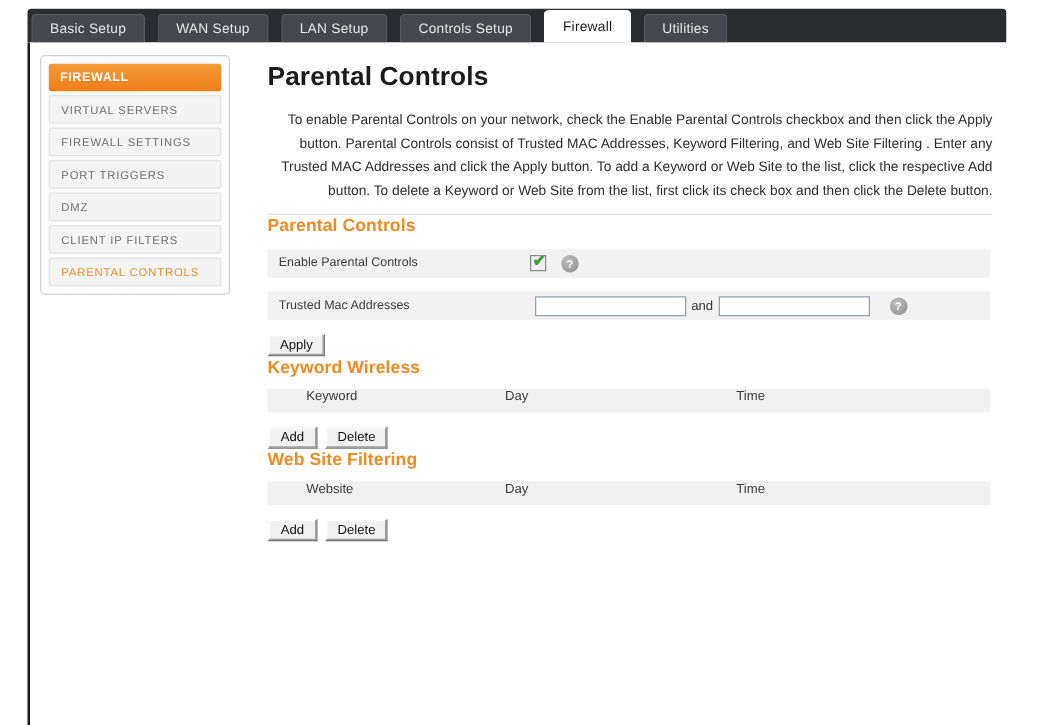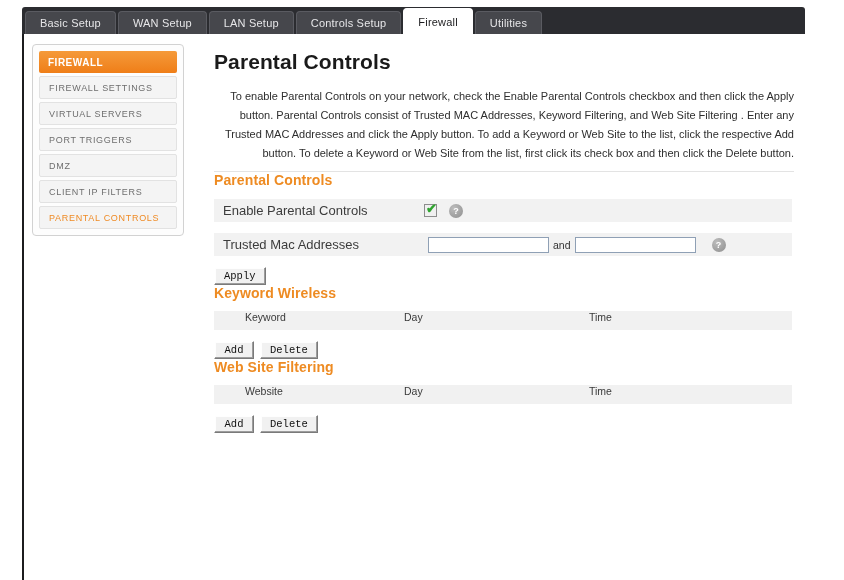--- a/index.html
+++ b/index.html
@@ -26,20 +26,21 @@
     background: #2b2c30;
     border-radius: 3px 3px 0 0;
   }
   .tabs {
     position: absolute;
     left: 0; top: 0;
     height: 27px;
     display: flex;
     align-items: flex-end;
     padding-left: 3px;
+    gap: 8px;
   }
   .tab {
     height: 23px;
     margin-right: 2px;
     padding: 0 14px;
     display: flex;
     align-items: center;
     justify-content: center;
     background: #46474c;
     color: #e6e6e8;
@@ -151,21 +152,21 @@
   .row {
     margin-top: 11px;
     width: 578px;
     height: 23px;
     background: #f2f2f2;
     display: flex;
     align-items: center;
     position: relative;
   }
   .row .label {
-    font-size: 13px;
+    font-size: 10px;
     color: #3c3c3c;
     padding-left: 9px;
     width: 210px;
   }
 
   
   .checkbox {
     width: 13px; height: 13px;
     background: #f0f0f0;
     border: 1px solid #8d8d8d;
@@ -223,21 +224,21 @@
     border: 1px solid #7a7a7a;
     border-top-color: #ffffff;
     border-left-color: #ffffff;
     box-shadow: inset -1px -1px 0 #9d9d9d, inset 1px 1px 0 #fefefe;
     font-size: 10.5px;
     color: #111;
     display: flex;
     align-items: center;
     justify-content: center;
     cursor: pointer;
-    font-family: Liberation Mono, monospace;
+    font-family: Liberation Sans, sans-serif;
   }
 
   
   .thead {
     margin-top: 10px;
     width: 578px;
     height: 19px;
     background: #f1f1f1;
     display: flex;
     align-items: flex-start;
@@ -276,24 +277,24 @@
     </div>
   </div>
 
   <div class="page-body">
 
     <div class="sidebar">
       <div class="side-head">
           <span>FIREWALL</span>
         </div>
       <div class="side-item">
+          <span>VIRTUAL SERVERS</span>
+        </div>
+      <div class="side-item">
           <span>FIREWALL SETTINGS</span>
-        </div>
-      <div class="side-item">
-          <span>VIRTUAL SERVERS</span>
         </div>
       <div class="side-item">
           <span>PORT TRIGGERS</span>
         </div>
       <div class="side-item">
           <span>DMZ</span>
         </div>
       <div class="side-item">
           <span>CLIENT IP FILTERS</span>
         </div>

